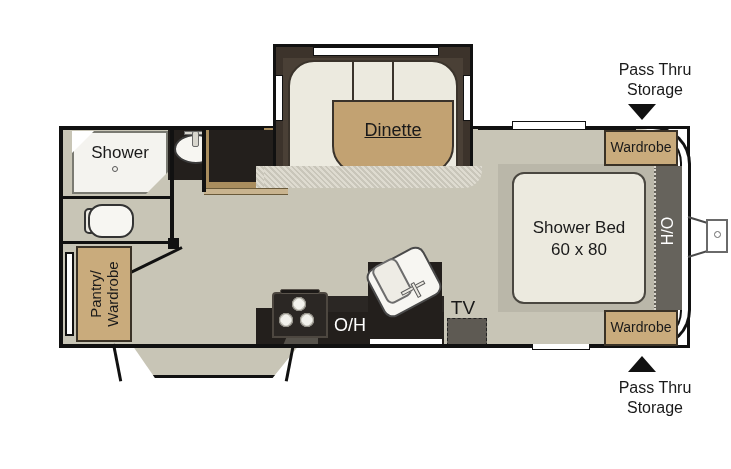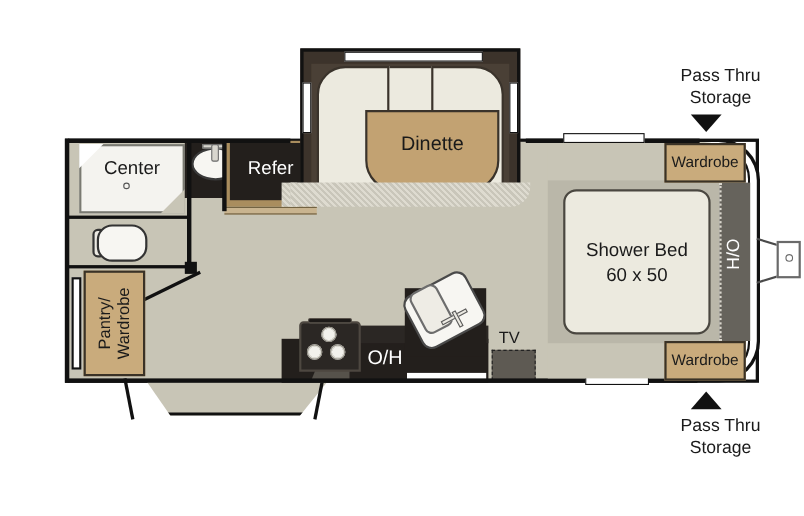--- a/index.html
+++ b/index.html
@@ -147,31 +147,31 @@
   }
   #sink-faucet{
     left:400px;top:286px;width:26px;height:4px;background:#eceae3;border:1px solid #5a5a5a;
     transform:rotate(-28deg);
   }
   #sink-faucet-h{
     left:414px;top:282px;width:4px;height:16px;background:#eceae3;border:1px solid #5a5a5a;
     transform:rotate(-28deg);
   }
   #tv-block{left:447px;top:318px;width:40px;height:28px;background:#5e5a53;border:1px dashed #222;}
-  #tv-label{left:446px;top:298px;width:34px;height:20px;font-size:15px;font-weight:500;}
+  #tv-label{left:446px;top:298px;width:34px;height:20px;font-size:19px;font-weight:500;}
 
   
   #dino-shell{left:273px;top:44px;width:200px;height:130px;background:#3c332b;border:3px solid #111;}
   #dino-window{left:313px;top:47px;width:126px;height:9px;background:#ffffff;border:1px solid #111;}
   #dino-inner{left:283px;top:58px;width:180px;height:116px;background:#4a4036;}
   #dino-seatL{left:288px;top:60px;width:66px;height:112px;background:#eceadf;border:2px solid #3a332b;border-top-left-radius:26px;}
   #dino-seatR{left:392px;top:60px;width:66px;height:112px;background:#eceadf;border:2px solid #3a332b;border-top-right-radius:26px;}
   #dino-mid{left:354px;top:60px;width:38px;height:112px;background:#eceadf;border-top:2px solid #3a332b;}
   #dino-table{left:332px;top:100px;width:122px;height:74px;background:#c2a272;border:2px solid #3a332b;border-bottom-left-radius:28px;border-bottom-right-radius:28px;}
-  #dinette-label{left:332px;top:118px;width:122px;height:24px;font-size:18px;font-weight:500;}
+  #dinette-label{left:332px;top:118px;width:122px;height:24px;font-size:18px;font-weight:500;text-decoration:underline;}
   #dino-winL{left:275px;top:75px;width:8px;height:46px;background:#ffffff;border:1px solid #111;}
   #dino-winR{left:463px;top:75px;width:8px;height:46px;background:#ffffff;border:1px solid #111;}
   #dino-apron{left:264px;top:166px;width:218px;height:22px;
     background:repeating-linear-gradient(45deg,#dedbd0 0 2px,#c9c6ba 2px 4px);
     border-bottom-right-radius:18px;}
   #dino-apronL{left:256px;top:166px;width:14px;height:22px;
     background:repeating-linear-gradient(45deg,#dedbd0 0 2px,#c9c6ba 2px 4px);}
 
   
   #top-wall-left{left:62px;top:126px;width:202px;height:4px;background:#111;}
@@ -216,38 +216,37 @@
 
   <div id="hitch-arm-top" class="abs"></div>
   <div id="hitch-arm-bot" class="abs"></div>
   <div id="hitch-box" class="abs"></div>
   <div id="hitch-ball" class="abs"></div>
 
   <div id="bath-room" class="abs"></div>
   <div id="shower-pan" class="abs"></div>
   <div id="shower-bevel" class="abs"></div>
   <div id="shower-bevel2" class="abs"></div>
-  <div id="shower-label" class="lbl">Center</div>
+  <div id="shower-label" class="lbl">Shower</div>
   <div id="shower-drain" class="abs"></div>
 
   <div id="vanity-counter" class="abs"></div>
   <div id="bath-sink" class="abs"></div>
   <div id="bath-faucet-spout" class="abs"></div>
   <div id="bath-faucet" class="abs"></div>
 
   <div id="toilet-tank" class="abs"></div>
   <div id="toilet" class="abs"></div>
 
   <div id="bath-wall-right" class="abs"></div>
   <div id="bath-divider" class="abs"></div>
   <div id="bath-divider2" class="abs"></div>
 
   <div id="refer-outer" class="abs"></div>
   <div id="refer-inner" class="abs"></div>
-  <div id="refer-label" class="lbl lbl-w">Refer</div>
   <div id="refer-base" class="abs"></div>
   <div id="refer-wall-left" class="abs"></div>
 
   <div id="angle-wall" class="abs"></div>
   <div id="angle-nub" class="abs"></div>
 
   <div id="pantry" class="abs"></div>
   <div id="pantry-window" class="abs"></div>
   <div id="pantry-label" class="lbl rot90">Pantry/
 Wardrobe</div>
@@ -304,21 +303,21 @@
   <div id="ho-label" class="lbl lbl-w rot90">H/O</div>
 
   <div id="wardrobe-top" class="abs"></div>
   <div id="wardrobe-top-label" class="lbl">Wardrobe</div>
   <div id="wardrobe-bot" class="abs"></div>
   <div id="wardrobe-bot-label" class="lbl">Wardrobe</div>
 
   <div id="queen-bed" class="abs"></div>
   <div id="bed-label" class="lbl two-line">
     <span>Shower Bed</span>
-    <span>60 x 50</span>
+    <span>60 x 80</span>
   </div>
 
   <div id="pass-top-label" class="lbl two-line">
     <span>Pass Thru</span>
     <span>Storage</span>
   </div>
   <div id="pass-top-arrow" class="abs"></div>
 
   <div id="pass-bot-arrow" class="abs"></div>
   <div id="pass-bot-label" class="lbl two-line">

